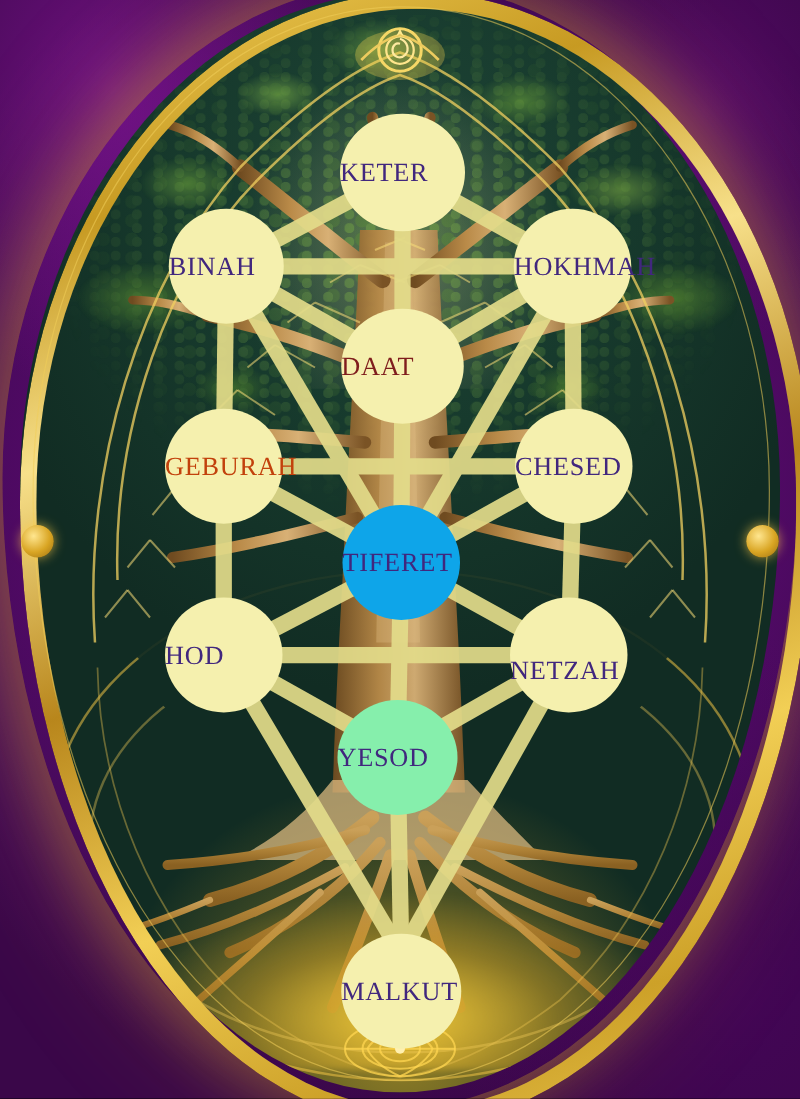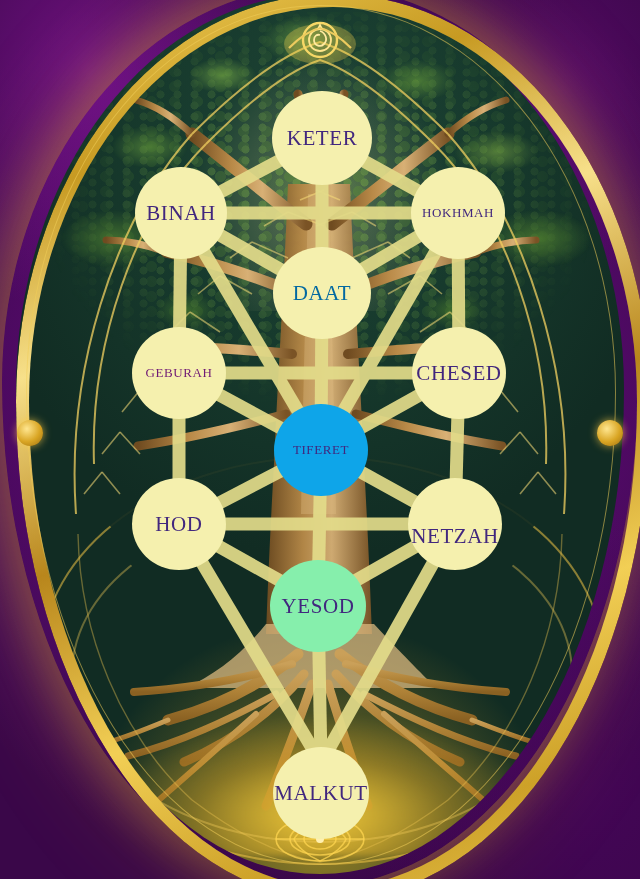--- a/index.html
+++ b/index.html
@@ -209,31 +209,31 @@
     position: absolute;
     left: 0; top: 0;
     width: 640px; height: 879px;
   }
   .sephira {
     position: absolute;
     border-radius: 50%;
     background: #f5f0ae;
     display: flex;
     align-items: center;
-    justify-content: center;
+    justify-content: flex-start;
     box-sizing: border-box;
   }
   .sephira span {
     color: #41277e;
     font-size: 21px;
     letter-spacing: 0.6px;
     white-space: nowrap;
     font-family: "Liberation Serif", "DejaVu Serif", serif;
   }
-  .sephira.small span { font-size: 13px; }
+  .sephira.small span { font-size: 21px; }
 </style>
 </head>
 <body>
 
 <div id="stage">
 
   <div class="backdrop"></div>
 
   <div class="arch-glow"></div>
 
@@ -396,24 +396,24 @@
         <div class="sephira" style="left: 272px; top: 91px; width: 100px; height: 94px; background: rgb(245, 240, 174);">
           <span style="color: rgb(65, 39, 126);">KETER</span>
         </div>
         <div class="sephira" style="left: 135px; top: 167px; width: 92px; height: 92px; background: rgb(245, 240, 174);">
           <span style="color: rgb(65, 39, 126);">BINAH</span>
         </div>
         <div class="sephira small" style="left: 411px; top: 167px; width: 94px; height: 92px; background: rgb(245, 240, 174);">
           <span style="color: rgb(65, 39, 126);">HOKHMAH</span>
         </div>
         <div class="sephira" style="left: 273px; top: 247px; width: 98px; height: 92px; background: rgb(245, 240, 174);">
-          <span style="color: #0369a1;">DAAT</span>
+          <span style="color: #7f1d1d;">DAAT</span>
         </div>
         <div class="sephira small" style="left: 132px; top: 327px; width: 94px; height: 92px; background: rgb(245, 240, 174);">
-          <span style="color: #701a75;">GEBURAH</span>
+          <span style="color: #c2410c;">GEBURAH</span>
         </div>
         <div class="sephira" style="left: 412px; top: 327px; width: 94px; height: 92px; background: rgb(245, 240, 174);">
           <span style="color: rgb(65, 39, 126);">CHESED</span>
         </div>
         <div class="sephira small" style="left: 274px; top: 404px; width: 94px; height: 92px; background: #0ea5e9;">
           <span style="color: rgb(65, 39, 126);">TIFERET</span>
         </div>
         <div class="sephira" style="left: 132px; top: 478px; width: 94px; height: 92px; background: rgb(245, 240, 174);">
           <span style="color: rgb(65, 39, 126);">HOD</span>
         </div>

